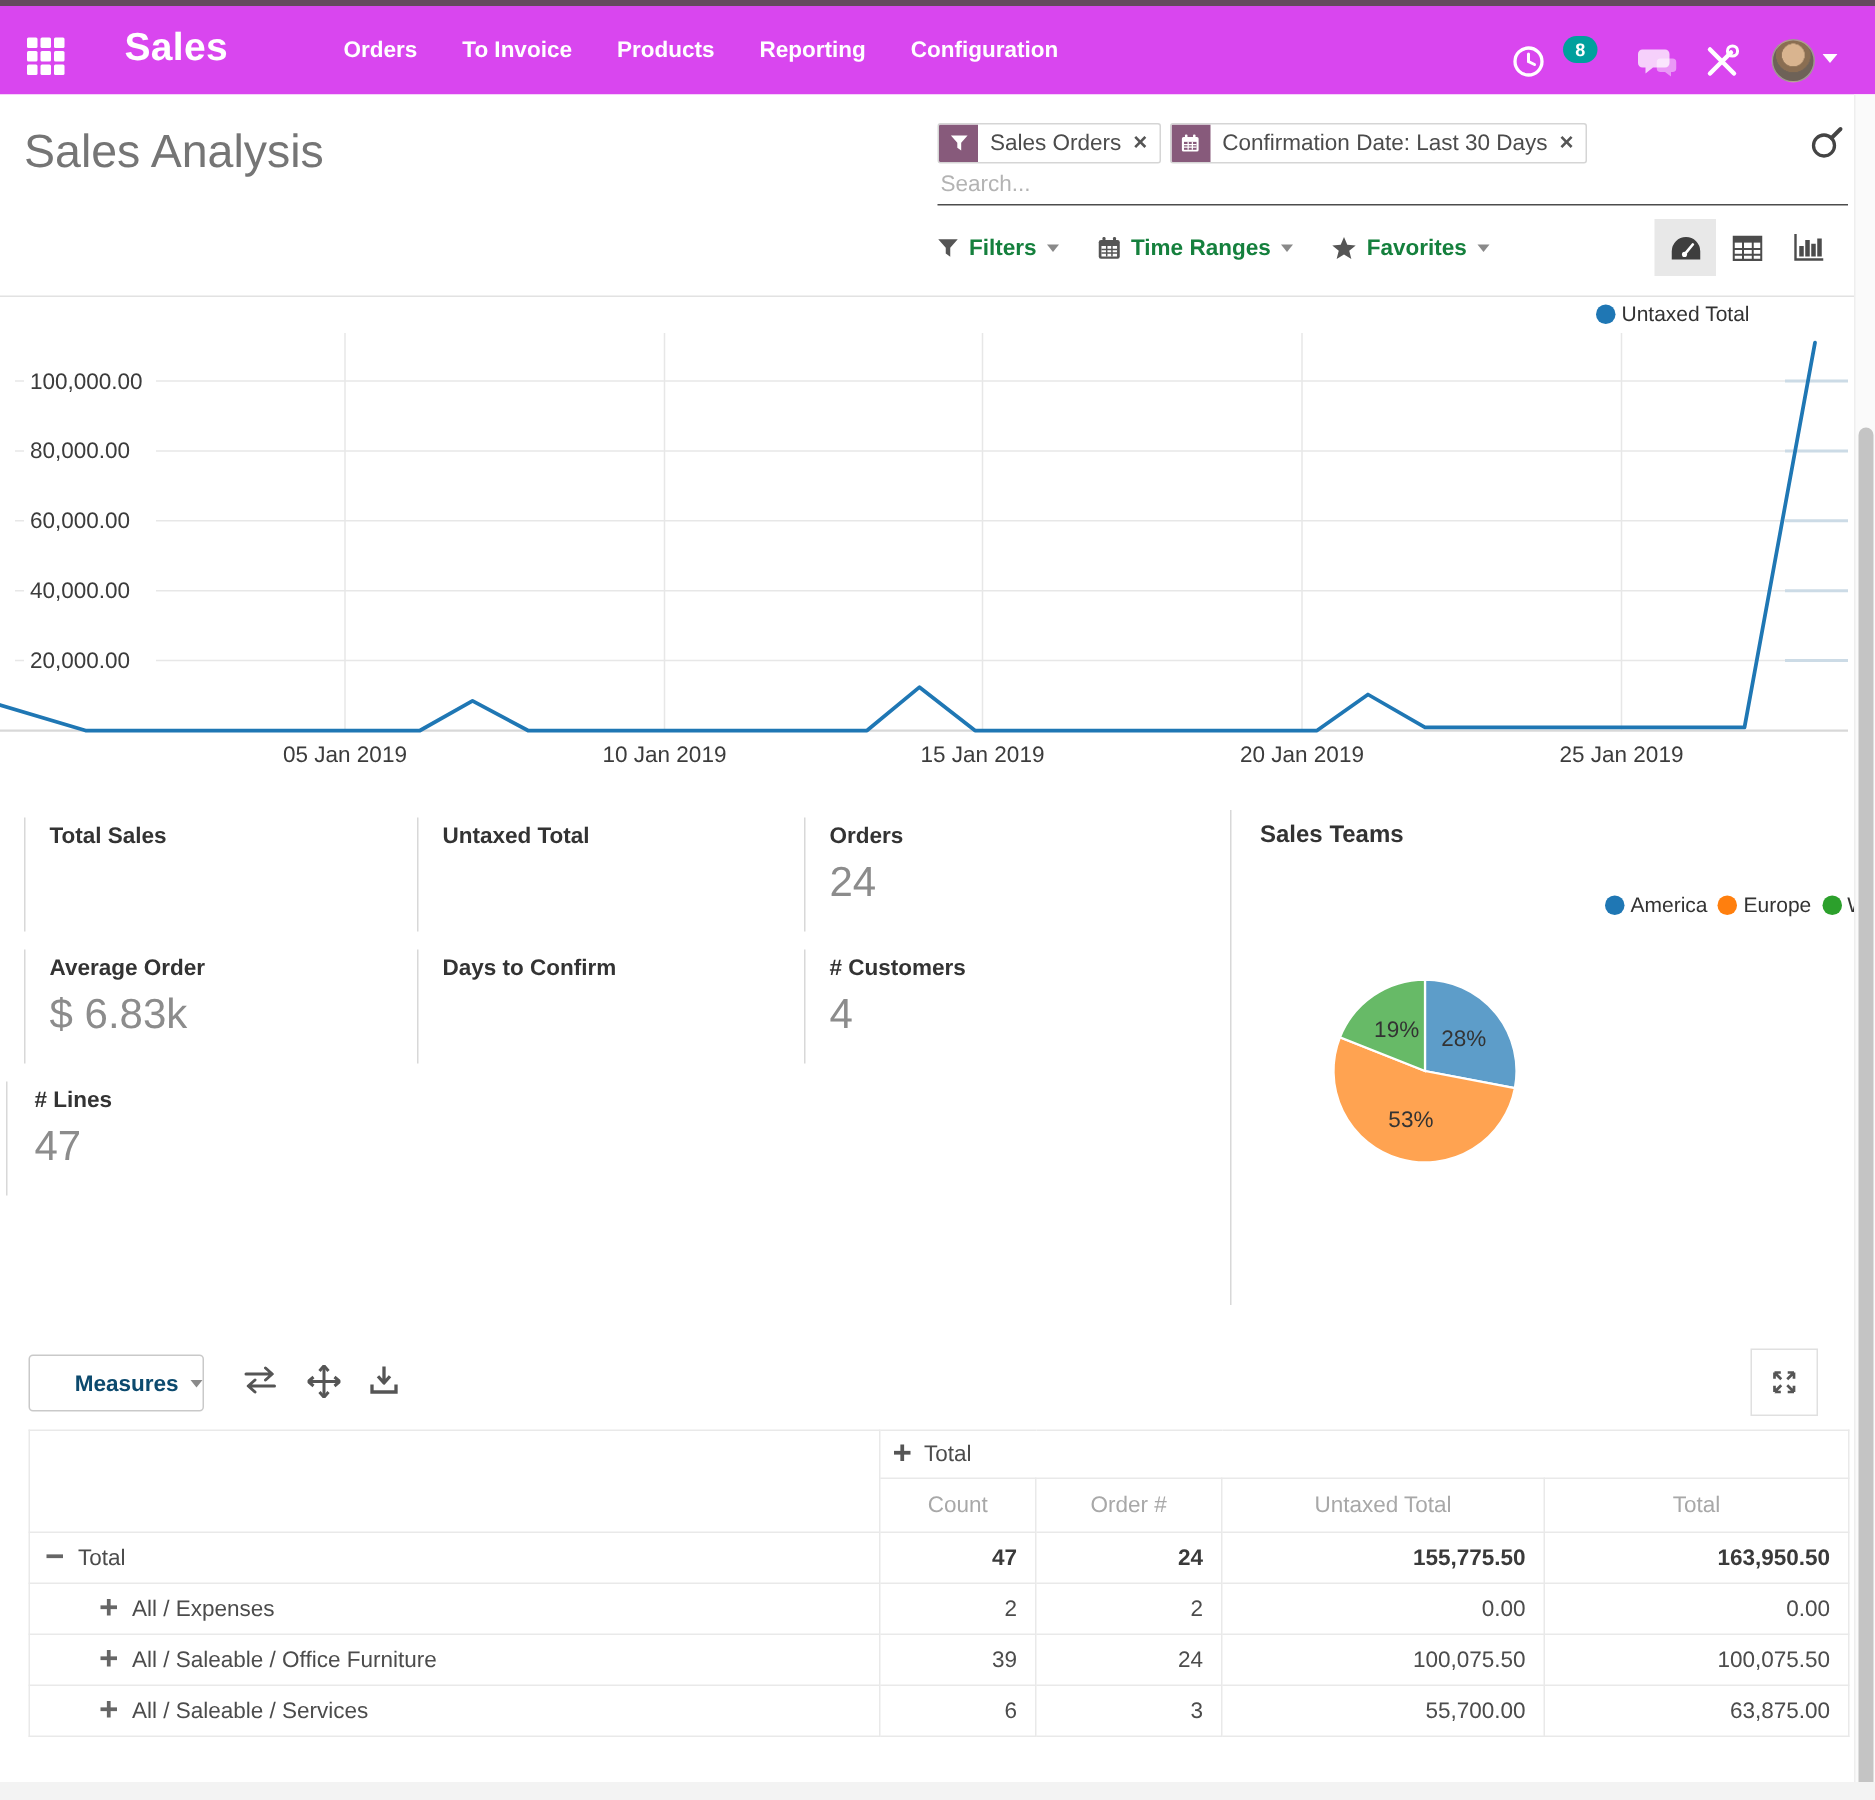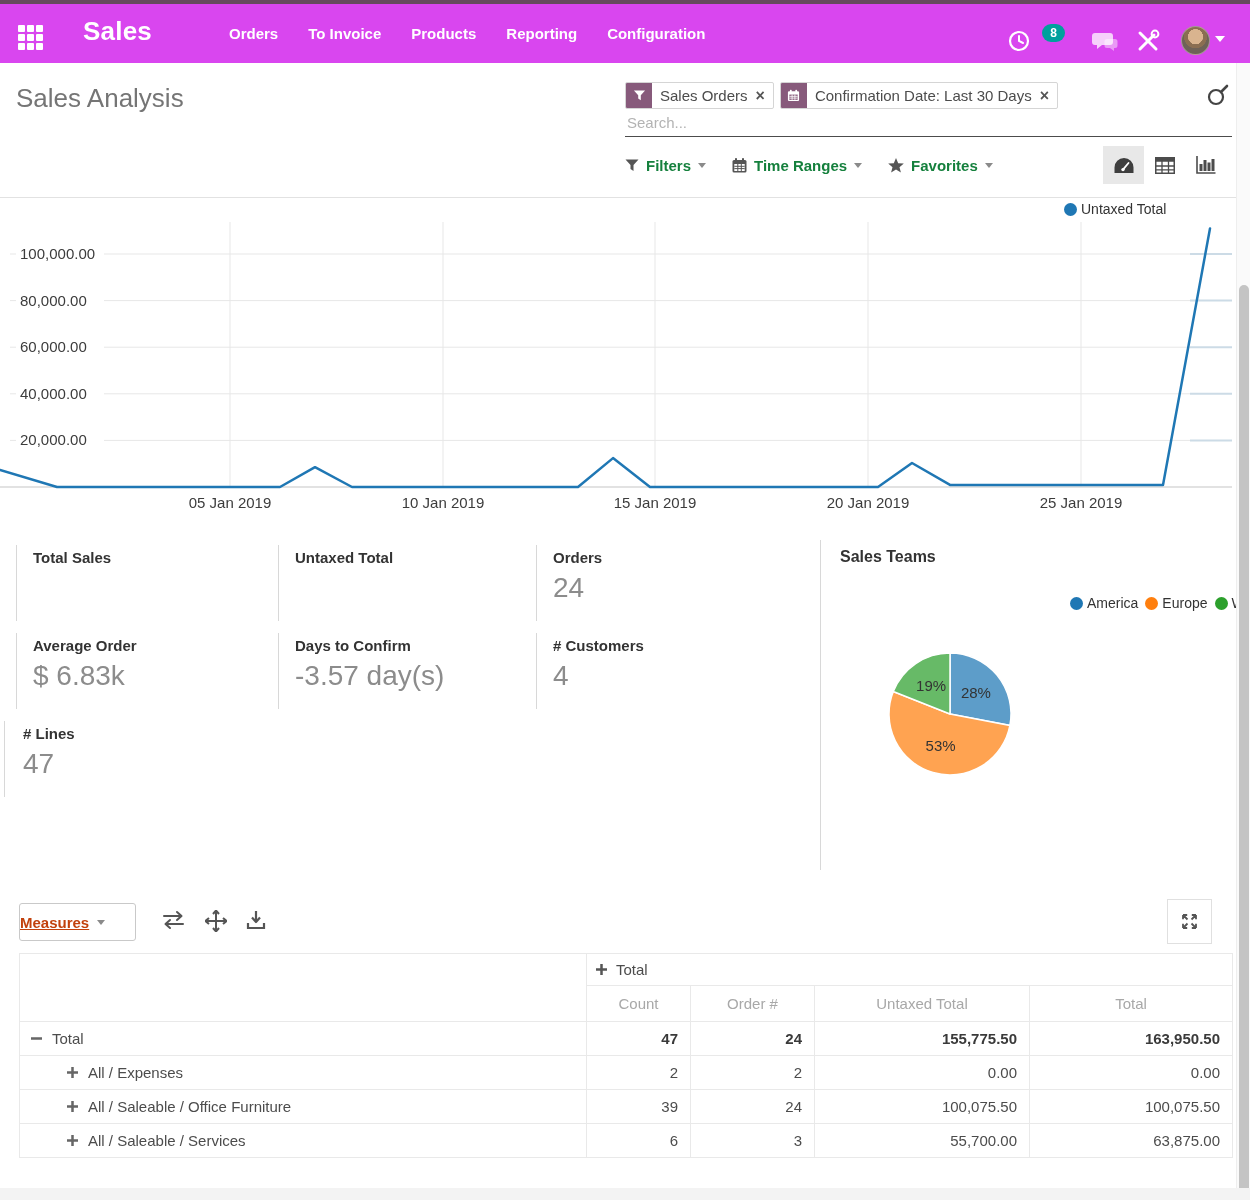--- a/index.html
+++ b/index.html
@@ -23,21 +23,21 @@
   .activity-badge { position:absolute; left:1042px; top:20px; min-width:23px; height:18px;
     border-radius:9px; background:#00A09D; color:#fff; font-size:12px; font-weight:bold;
     display:flex; align-items:center; justify-content:center; padding:0 6px; cursor:pointer; }
   .avatar { position:absolute; left:1181px; top:22px; width:29px; height:29px; border-radius:50%;
     background:radial-gradient(circle at 50% 36%, #d9b48f 0 34%, #8a6e52 35% 52%, #6e6257 53% 100%);
     border:1px solid rgba(255,255,255,.35); cursor:pointer; }
 
   
   .control-panel { position:absolute; left:0; top:63px; width:1250px; height:135px;
     background:#fff; border-bottom:1px solid #e2e2e2; }
-  .page-title { position:absolute; left:16px; top:20px; font-size:26px; color:#757575; }
+  .page-title { position:absolute; left:16px; top:20px; font-size:31px; color:#757575; }
   .facets { position:absolute; left:625px; top:19px; display:flex; gap:6px; }
   .facet { display:inline-flex; align-items:stretch; height:27px; border:1px solid #d5d5d5;
     border-radius:2px; background:#fff; overflow:hidden; }
   .facet-icon-box { width:26px; background:#875A7B; display:flex; align-items:center;
     justify-content:center; }
   .facet-label { display:flex; align-items:center; padding:0 6px 0 8px; font-size:15px;
     color:#4c4c4c; white-space:nowrap; }
   .facet-x { display:flex; align-items:center; padding:0 8px 0 2px; color:#555;
     font-size:16px; font-weight:bold; cursor:pointer; }
   .magnifier-btn { position:absolute; left:1206px; top:21px; cursor:pointer; }
@@ -76,22 +76,22 @@
     color:#333; }
   .teams-legend { position:absolute; left:1070px; top:55px; display:flex;
     flex-direction:row; gap:7px; }
   .teams-legend-item { display:flex; align-items:center; gap:4px; font-size:14px; color:#333; }
   .pie-wrap { position:absolute; left:885px; top:110px; }
 
   
   .pivot-section { position:absolute; left:0; top:900px; width:1250px; height:260px; }
   .measures-btn { position:absolute; left:19px; top:3px; width:117px; height:38px;
     border:1px solid #c9c9c9; border-radius:3px; background:#fff; display:flex;
-    align-items:center; justify-content:flex-start; gap:8px; font-size:15px; font-weight:600;
-    color:#c2410c; cursor:pointer;text-decoration:underline; }
+    align-items:center; justify-content:flex-end; gap:8px; font-size:15px; font-weight:600;
+    color:#0c4a6e; cursor:pointer; }
   .pivot-tool { position:absolute; top:10px; cursor:pointer; }
   .expand-btn { position:absolute; left:1167px; top:-1px; width:45px; height:45px;
     border:1px solid #e0e0e0; background:#fff; display:flex; align-items:center;
     justify-content:center; cursor:pointer; }
   table.pivot { position:absolute; left:19px; top:53px; width:1213px;
     border-collapse:collapse; table-layout:fixed; font-size:15px; color:#4c4c4c;
     background:#fff; }
   table.pivot td, table.pivot th { border:1px solid #e9e9e9; overflow:hidden;
     white-space:nowrap; }
   th.group-header { height:32px; text-align:left; padding-left:8px; font-weight:normal;
@@ -305,21 +305,20 @@
         <div class="kpi-card" style="left: 536px; top: 5px;">
           <div class="kpi-label">Orders</div>
           <div class="kpi-value">24</div>
         </div>
         <div class="kpi-card" style="left: 16px; top: 93px;">
           <div class="kpi-label">Average Order</div>
           <div class="kpi-value">$ 6.83k</div>
         </div>
         <div class="kpi-card" style="left: 278px; top: 93px;">
           <div class="kpi-label">Days to Confirm</div>
-          <div class="kpi-value">-3.57 day(s)</div>
         </div>
         <div class="kpi-card" style="left: 536px; top: 93px;">
           <div class="kpi-label"># Customers</div>
           <div class="kpi-value">4</div>
         </div>
         <div class="kpi-card" style="left: 4px; top: 181px; padding-left: 18px;">
           <div class="kpi-label"># Lines</div>
           <div class="kpi-value">47</div>
         </div>
       </div>

